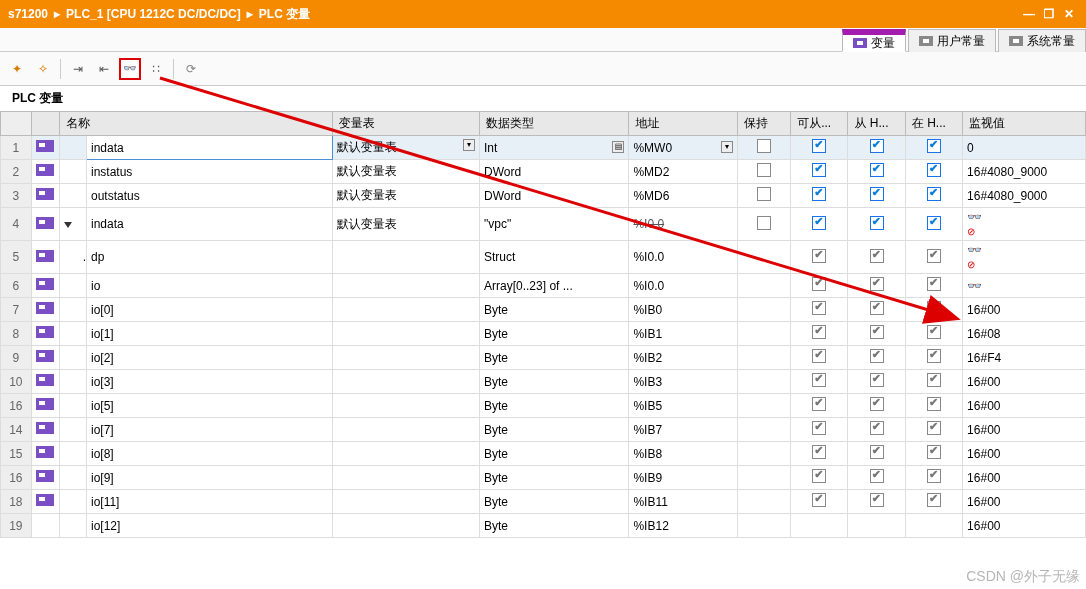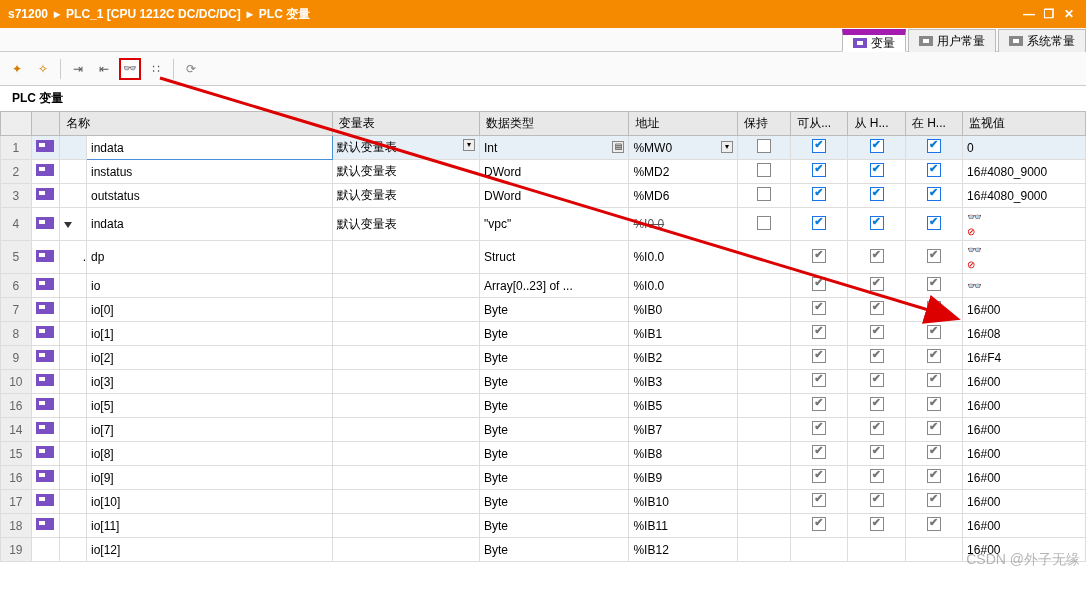--- a/index.html
+++ b/index.html
@@ -55,21 +55,21 @@
 .dd { width:12px; height:12px; border:1px solid #888; background:#eee; display:inline-block; float:right; text-align:center; line-height:10px; font-size:8px; cursor:pointer; }
 .glasses-no{ color:#d00; font-size:10px; }
 
 col.c-rownum{width:30px;} col.c-ico{width:28px;} col.c-ind{width:26px;}
 col.c-name{width:240px;} col.c-table{width:144px;} col.c-dt{width:146px;}
 col.c-addr{width:106px;} col.c-ret{width:52px;} col.c-acc{width:56px;}
 col.c-fromh{width:56px;} col.c-inh{width:56px;} col.c-mon{width:120px;}
 
 
 .arrow-svg { position:absolute; left:0; top:0; pointer-events:none; }
-.watermark { position:absolute; right:6px; bottom:20px; color:rgba(120,120,120,.55); font-size:14px; pointer-events:none; }
+.watermark { position:absolute; right:6px; bottom:3px; color:rgba(120,120,120,.55); font-size:14px; pointer-events:none; }
 </style>
 </head>
 <body>
 
 <div class="titlebar">
   <span class="crumb">s71200</span>
   <span class="sep">▸</span>
   <span class="crumb">PLC_1 [CPU 1212C DC/DC/DC]</span>
   <span class="sep">▸</span>
   <span class="crumb">PLC 变量</span>
@@ -330,34 +330,20 @@
         <td></td>
         <td>Byte</td>
         <td>%IB9</td>
         <td style="text-align: center;"></td>
         <td style="text-align: center;"><span class="chk on grey"></span></td>
         <td style="text-align: center;"><span class="chk on grey"></span></td>
         <td style="text-align: center;"><span class="chk on grey"></span></td>
         <td class="monval">16#00</td>
       </tr>
       <tr>
-        <td class="rownum">17</td>
-        <td><span class="tagicon"></span></td>
-        <td><span class="indent" style="width:54px"></span></td>
-        <td>io[10]</td>
-        <td></td>
-        <td>Byte</td>
-        <td>%IB10</td>
-        <td style="text-align: center;"></td>
-        <td style="text-align: center;"><span class="chk on grey"></span></td>
-        <td style="text-align: center;"><span class="chk on grey"></span></td>
-        <td style="text-align: center;"><span class="chk on grey"></span></td>
-        <td class="monval">16#00</td>
-      </tr>
-      <tr>
         <td class="rownum">18</td>
         <td><span class="tagicon"></span></td>
         <td><span class="indent" style="width:54px"></span></td>
         <td>io[11]</td>
         <td></td>
         <td>Byte</td>
         <td>%IB11</td>
         <td style="text-align: center;"></td>
         <td style="text-align: center;"><span class="chk on grey"></span></td>
         <td style="text-align: center;"><span class="chk on grey"></span></td>

